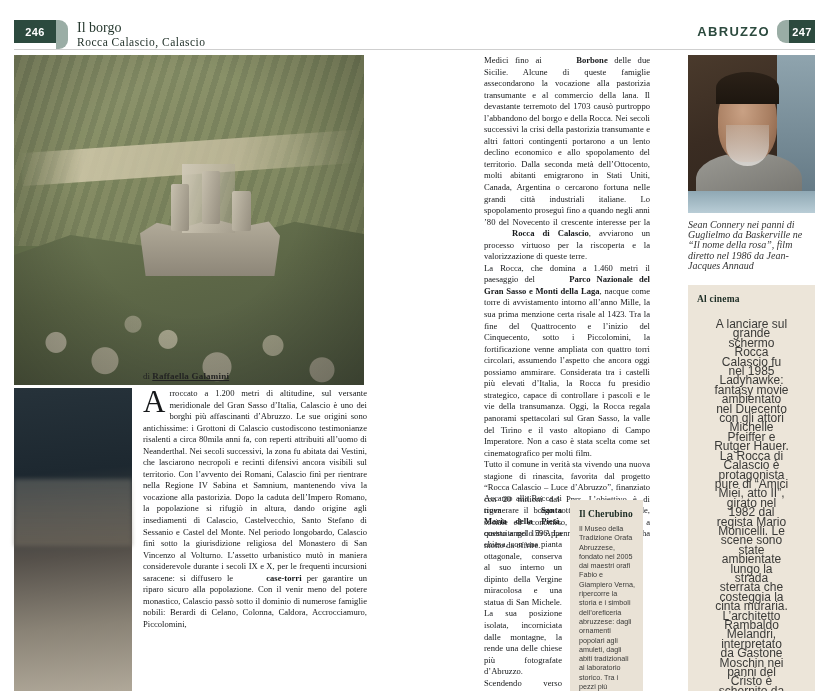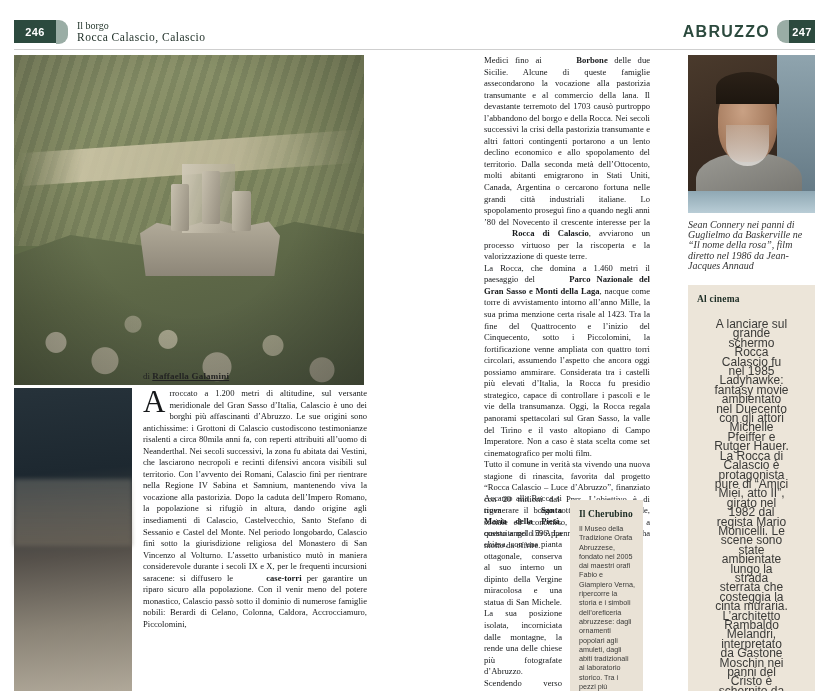--- a/index.html
+++ b/index.html
@@ -7,26 +7,26 @@
        font-family:"Liberation Serif",serif;color:#1b1b1b;}
   #page{position:relative;width:829px;height:691px;background:#ffffff;}
 
   
   .folio-left{position:absolute;left:14px;top:20px;display:flex;align-items:stretch;}
   .folio-num{background:#2c4a3e;color:#fff;font-family:"Liberation Sans",sans-serif;
              font-weight:700;font-size:11px;letter-spacing:.4px;
              width:42px;height:23px;display:flex;align-items:center;justify-content:center;}
   .folio-tab{width:12px;background:#9aada5;border-top-right-radius:9px;border-bottom-right-radius:9px;}
   .head-txt{margin-left:9px;line-height:1.12;}
-  .head-kicker{font-size:10px;color:#27392f;font-family:"Liberation Serif",serif;}
+  .head-kicker{font-size:14px;color:#27392f;font-family:"Liberation Serif",serif;}
   .head-title{font-size:11.5px;font-weight:400;color:#1d2d25;letter-spacing:.5px;
               font-family:"Liberation Serif",serif;}
 
   .folio-right{position:absolute;right:14px;top:20px;display:flex;align-items:center;}
-  .region-name{font-family:"Liberation Sans",sans-serif;font-size:16px;font-weight:700;
+  .region-name{font-family:"Liberation Sans",sans-serif;font-size:13px;font-weight:700;
                letter-spacing:1.3px;color:#2c4a3e;margin-right:7px;}
   .folio-tab-r{width:12px;height:23px;background:#9aada5;
                border-top-left-radius:9px;border-bottom-left-radius:9px;}
   .folio-num-r{background:#2c4a3e;color:#fff;font-family:"Liberation Sans",sans-serif;
                font-weight:700;font-size:11px;letter-spacing:.4px;
                width:26px;height:23px;display:flex;align-items:center;justify-content:center;}
 
   .rule{position:absolute;left:14px;right:14px;top:49px;height:1px;background:#cfcfcf;}
 
   

